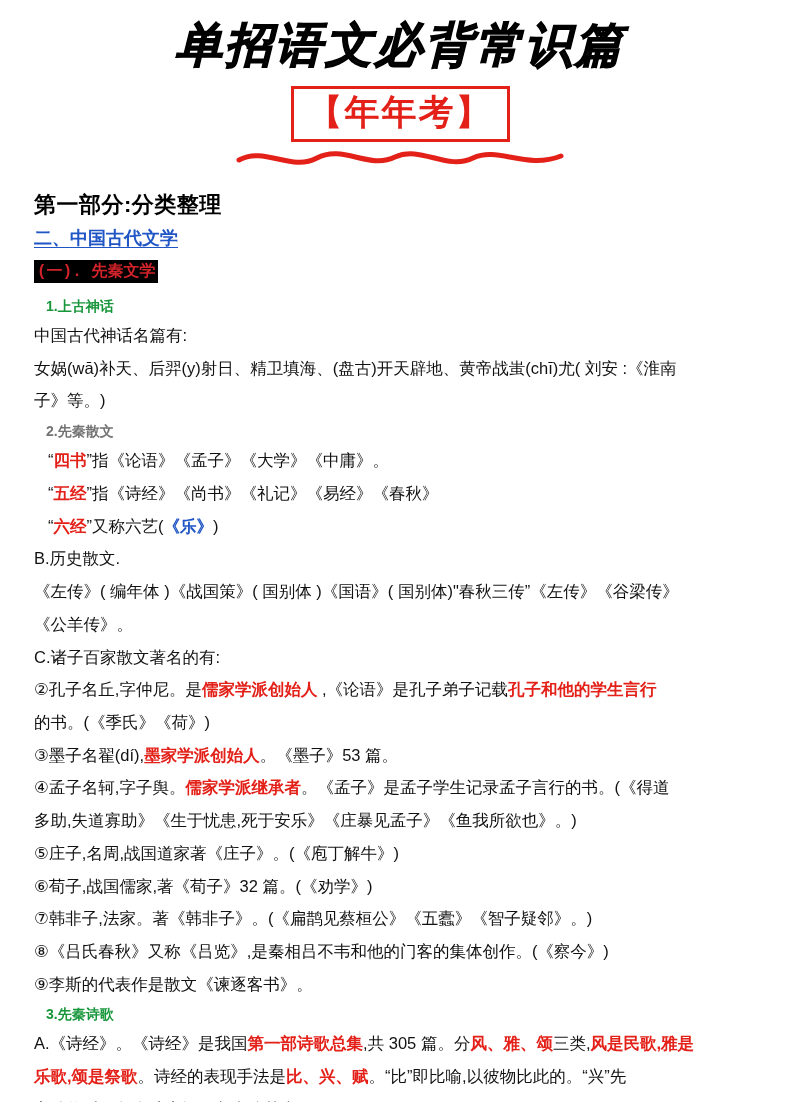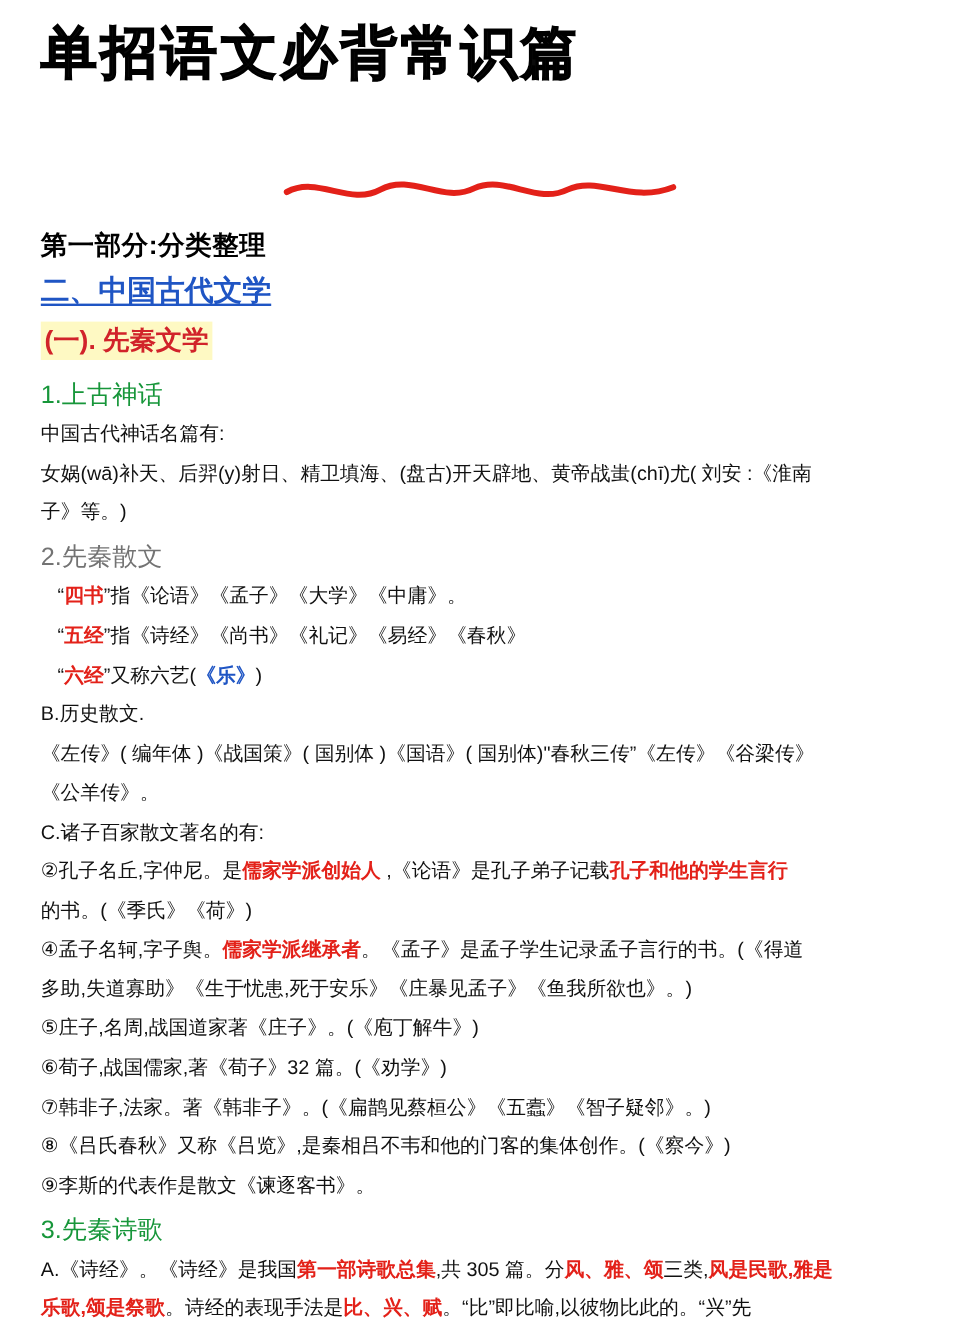--- a/index.html
+++ b/index.html
@@ -15,22 +15,23 @@
     -webkit-font-smoothing: antialiased;
   }
   .page {
     width: 800px;
     box-sizing: border-box;
     padding: 10px 34px 20px 34px;
   }
 
   
   .title-wrap {
-    text-align: left;
+    text-align: center;
     padding-top: 8px;
+    font-style: italic;
   }
   .main-title {
     font-family: "DejaVu Sans", sans-serif;
     font-weight: bold;
     font-size: 47px;
     letter-spacing: 3px;
     color: #0b0b0b;
     -webkit-text-stroke: 1.2px #000;
     line-height: 1.15;
     white-space: nowrap;
@@ -65,39 +66,40 @@
   .sec-heading {
     font-weight: bold;
     font-size: 22px;
     color: #000;
     margin: 16px 0 6px 0;
     letter-spacing: 0.5px;
   }
   .sec-sub-blue {
     color: #1f55c4;
     font-weight: bold;
-    font-size: 24px;
+    font-size: 18px;
     text-decoration: underline;
     text-underline-offset: 3px;
     margin: 6px 0 7px 0;
   }
   .hl-yellow {
     display: inline-block;
-    background: #fef9c3;
+    background: #000000;
     color: #d1232a;
     font-weight: bold;
-    font-size: 22px;
+    font-size: 16px;
     padding: 1px 3px;
     margin: 3px 0 6px 0;
+    font-family: Liberation Mono, monospace;
   }
   .green-head {
     color: #17963a;
-    font-weight: normal;
-    font-size: 21px;
-    margin: 9px 0 5px 0;
+    font-weight: bold;
+    font-size: 14px;
+    margin: 9px 0 5px 12px;
   }
   p.line {
     font-size: 16.5px;
     line-height: 1.62;
     margin: 6px 0;
     color: #111;
   }
   p.indent {
     padding-left: 14px;
   }
@@ -116,20 +118,21 @@
 </head>
 <body>
 
 <div class="page">
 
   <div class="title-wrap">
     <div class="main-title">单招语文必背常识篇</div>
   </div>
 
   <div class="sub-title-wrap">
+    <div class="sub-title-box">【年年考】</div>
     <svg class="wave" viewBox="0 0 330 26" preserveAspectRatio="none">
       <path d="M4,16 C30,2 56,28 82,14 C108,0 134,26 160,13 C186,1 212,27 238,14 C264,2 290,26 326,12" fill="none" stroke="#e32119" stroke-width="5" stroke-linecap="round"></path>
     </svg>
   </div>
 
   <div class="sec-heading">第一部分:分类整理</div>
   <div class="sec-sub-blue">二、中国古代文学</div>
   <div><span class="hl-yellow">(一). 先秦文学</span></div>
 
   <div id="topics-root">
@@ -143,20 +146,21 @@
       <div class="block">
         <p class="line indent"><span>“</span><span class="red">四书</span><span>”指《论语》《孟子》《大学》《中庸》。</span></p>
         <p class="line indent"><span>“</span><span class="red">五经</span><span>”指《诗经》《尚书》《礼记》《易经》《春秋》</span></p>
         <p class="line indent"><span>“</span><span class="red">六经</span><span>”又称六艺(</span><span class="blue">《乐》</span><span>)</span></p>
         <p class="line"><span>B.历史散文.</span></p>
         <p class="line"><span>《左传》( 编年体 )《战国策》( 国别体 )《国语》( 国别体)"春秋三传”《左传》《谷梁传》</span></p>
         <p class="line"><span>《公羊传》。</span></p>
         <p class="line"><span>C.诸子百家散文著名的有:</span></p>
         <p class="line"><span>②孔子名丘,字仲尼。是</span><span class="red">儒家学派创始人</span><span> ,《论语》是孔子弟子记载</span><span class="red">孔子和他的学生言行</span></p>
         <p class="line"><span>的书。(《季氏》《荷》)</span></p>
+        <p class="line"><span>③墨子名翟(dí),</span><span class="red">墨家学派创始人</span><span>。《墨子》53 篇。</span></p>
         <p class="line"><span>④孟子名轲,字子舆。</span><span class="red">儒家学派继承者</span><span>。《孟子》是孟子学生记录孟子言行的书。(《得道</span></p>
         <p class="line"><span>多助,失道寡助》《生于忧患,死于安乐》《庄暴见孟子》《鱼我所欲也》。)</span></p>
         <p class="line"><span>⑤庄子,名周,战国道家著《庄子》。(《庖丁解牛》)</span></p>
         <p class="line"><span>⑥荀子,战国儒家,著《荀子》32 篇。(《劝学》)</span></p>
         <p class="line"><span>⑦韩非子,法家。著《韩非子》。(《扁鹊见蔡桓公》《五蠹》《智子疑邻》。)</span></p>
         <p class="line"><span>⑧《吕氏春秋》又称《吕览》,是秦相吕不韦和他的门客的集体创作。(《察今》)</span></p>
         <p class="line"><span>⑨李斯的代表作是散文《谏逐客书》。</span></p>
       </div>
       <div class="green-head" style="color: rgb(23, 150, 58);">3.先秦诗歌</div>
       <div class="block">

